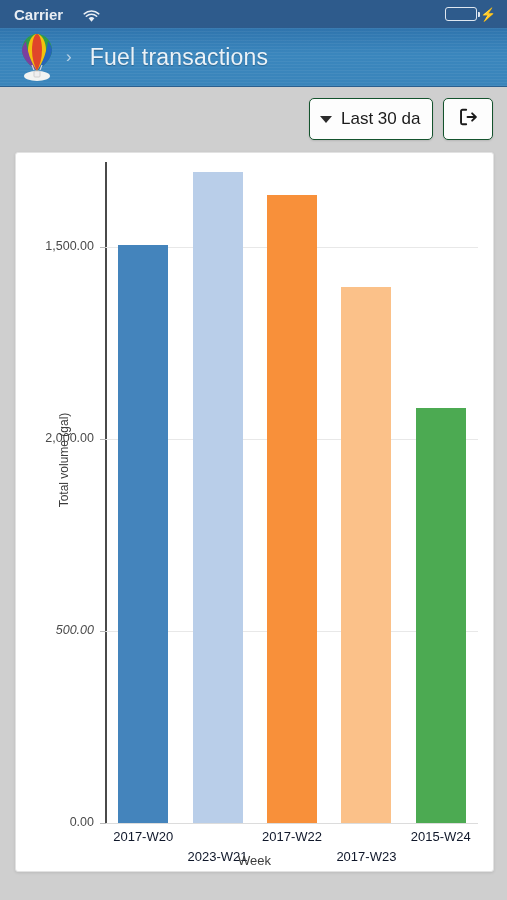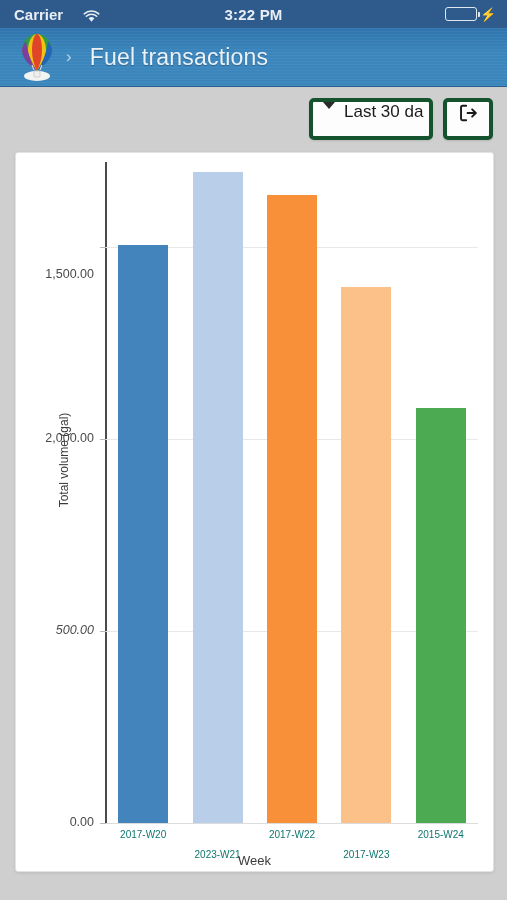--- a/index.html
+++ b/index.html
@@ -52,23 +52,23 @@
     color:#eaf2f8;font-size:23px;margin-left:18px;letter-spacing:.2px;
     text-shadow:0 1px 1px rgba(0,0,0,.25);
   }
 
   
   .toolbar{
     position:absolute;left:0;top:86px;width:507px;height:66px;
     display:flex;align-items:center;justify-content:flex-end;
   }
   .btn{
-    background:#fdfdfd;border:4px solid #14532d;border-radius:5px;
+    background:#fdfdfd;border:1px solid #14532d;border-radius:5px;
     box-shadow:0 1px 2px rgba(0,0,0,.12);
-    height:42px;display:flex;align-items:flex-start;box-sizing:border-box;
+    height:42px;display:flex;align-items:center;box-sizing:border-box;
   }
   .btn-range{
     width:124px;padding:0 10px;gap:9px;margin-right:10px;
     overflow:hidden;white-space:nowrap;
   }
   .caret{
     width:0;height:0;border-left:6px solid transparent;border-right:6px solid transparent;
     border-top:7px solid #2b2b2b;flex:0 0 auto;
   }
   .btn-range .lbl{font-size:17px;color:#1b1b1b;}
@@ -97,39 +97,38 @@
   .ylabel{
     position:absolute;left:-22px;top:300px;width:140px;
     transform:rotate(-90deg);transform-origin:center center;
     text-align:center;font-size:12px;color:#3b3b3b;
   }
   .xlabel{
     position:absolute;left:0;top:700px;width:477px;text-align:center;
     font-size:13px;color:#3b3b3b;
   }
   .xtick-label{
-    position:absolute;text-align:center;font-size:10px;color:#0f766e;
+    position:absolute;text-align:center;font-size:13px;color:#0f172a;
     white-space:nowrap;
   }
 </style>
 </head>
 <body>
 
 <div class="statusbar">
   <div class="sb-left">
     <span>Carrier</span>
     <span class="wifi">
       <svg viewBox="0 0 20 15" width="17" height="13" aria-hidden="true">
         <path d="M10 13.6 L6.6 9.7 a5.2 5.2 0 0 1 6.8 0 Z" fill="#e9eef4"></path>
         <path d="M3.9 7.2 a9 9 0 0 1 12.2 0" stroke="#e9eef4" stroke-width="1.8" fill="none" stroke-linecap="round"></path>
         <path d="M1.4 4.4 a13 13 0 0 1 17.2 0" stroke="#e9eef4" stroke-width="1.8" fill="none" stroke-linecap="round"></path>
       </svg>
     </span>
   </div>
-  <div class="sb-center">3:22 PM</div>
   <div class="sb-right">
     <span class="battery"><span class="fill"></span></span>
     <span class="bolt">⚡</span>
   </div>
 </div>
 
 <div class="navbar">
   <div class="brand-logo">
     <svg viewBox="0 0 46 52" width="46" height="52" aria-hidden="true">
       <ellipse cx="23" cy="45" rx="13" ry="5" fill="#f2f4f2"></ellipse>
@@ -172,21 +171,21 @@
         <div class="gridline" style="top: 93.5465px;"></div>
       </div>
     <div id="ytick-layer">
         <div class="tick" style="top: 670px;"></div>
         <div class="ytick-label" style="top: 662px;">0.00</div>
         <div class="tick" style="top: 477.849px;"></div>
         <div class="ytick-label" style="top: 469.849px; font-style: italic;">500.00</div>
         <div class="tick" style="top: 285.698px;"></div>
         <div class="ytick-label" style="top: 277.698px;">2,000.00</div>
         <div class="tick" style="top: 93.5465px;"></div>
-        <div class="ytick-label" style="top: 85.5465px; margin-top: 28px;">1,500.00</div>
+        <div class="ytick-label" style="top: 85.5465px;">1,500.00</div>
       </div>
     <div id="bars-layer">
         <div class="bar" title="2017-W20: 1505" style="left: 102.2px; top: 91.625px; width: 50px; height: 578.375px; background: rgb(68, 132, 188);"></div>
         <div class="bar" title="2017-W21: 1695" style="left: 176.6px; top: 18.6076px; width: 50px; height: 651.392px; background: rgb(185, 206, 233);"></div>
         <div class="bar" title="2017-W22: 1635" style="left: 251px; top: 41.6657px; width: 50px; height: 628.334px; background: rgb(248, 144, 58);"></div>
         <div class="bar" title="2017-W23: 1395" style="left: 325.4px; top: 133.898px; width: 50px; height: 536.102px; background: rgb(251, 193, 137);"></div>
         <div class="bar" title="2017-W24: 1080" style="left: 399.8px; top: 254.953px; width: 50px; height: 415.047px; background: rgb(76, 170, 82);"></div>
       </div>
     <div id="xtick-layer">
         <div class="xtick-label" style="left: 82.2px; width: 90px; top: 676px;">2017-W20</div>

